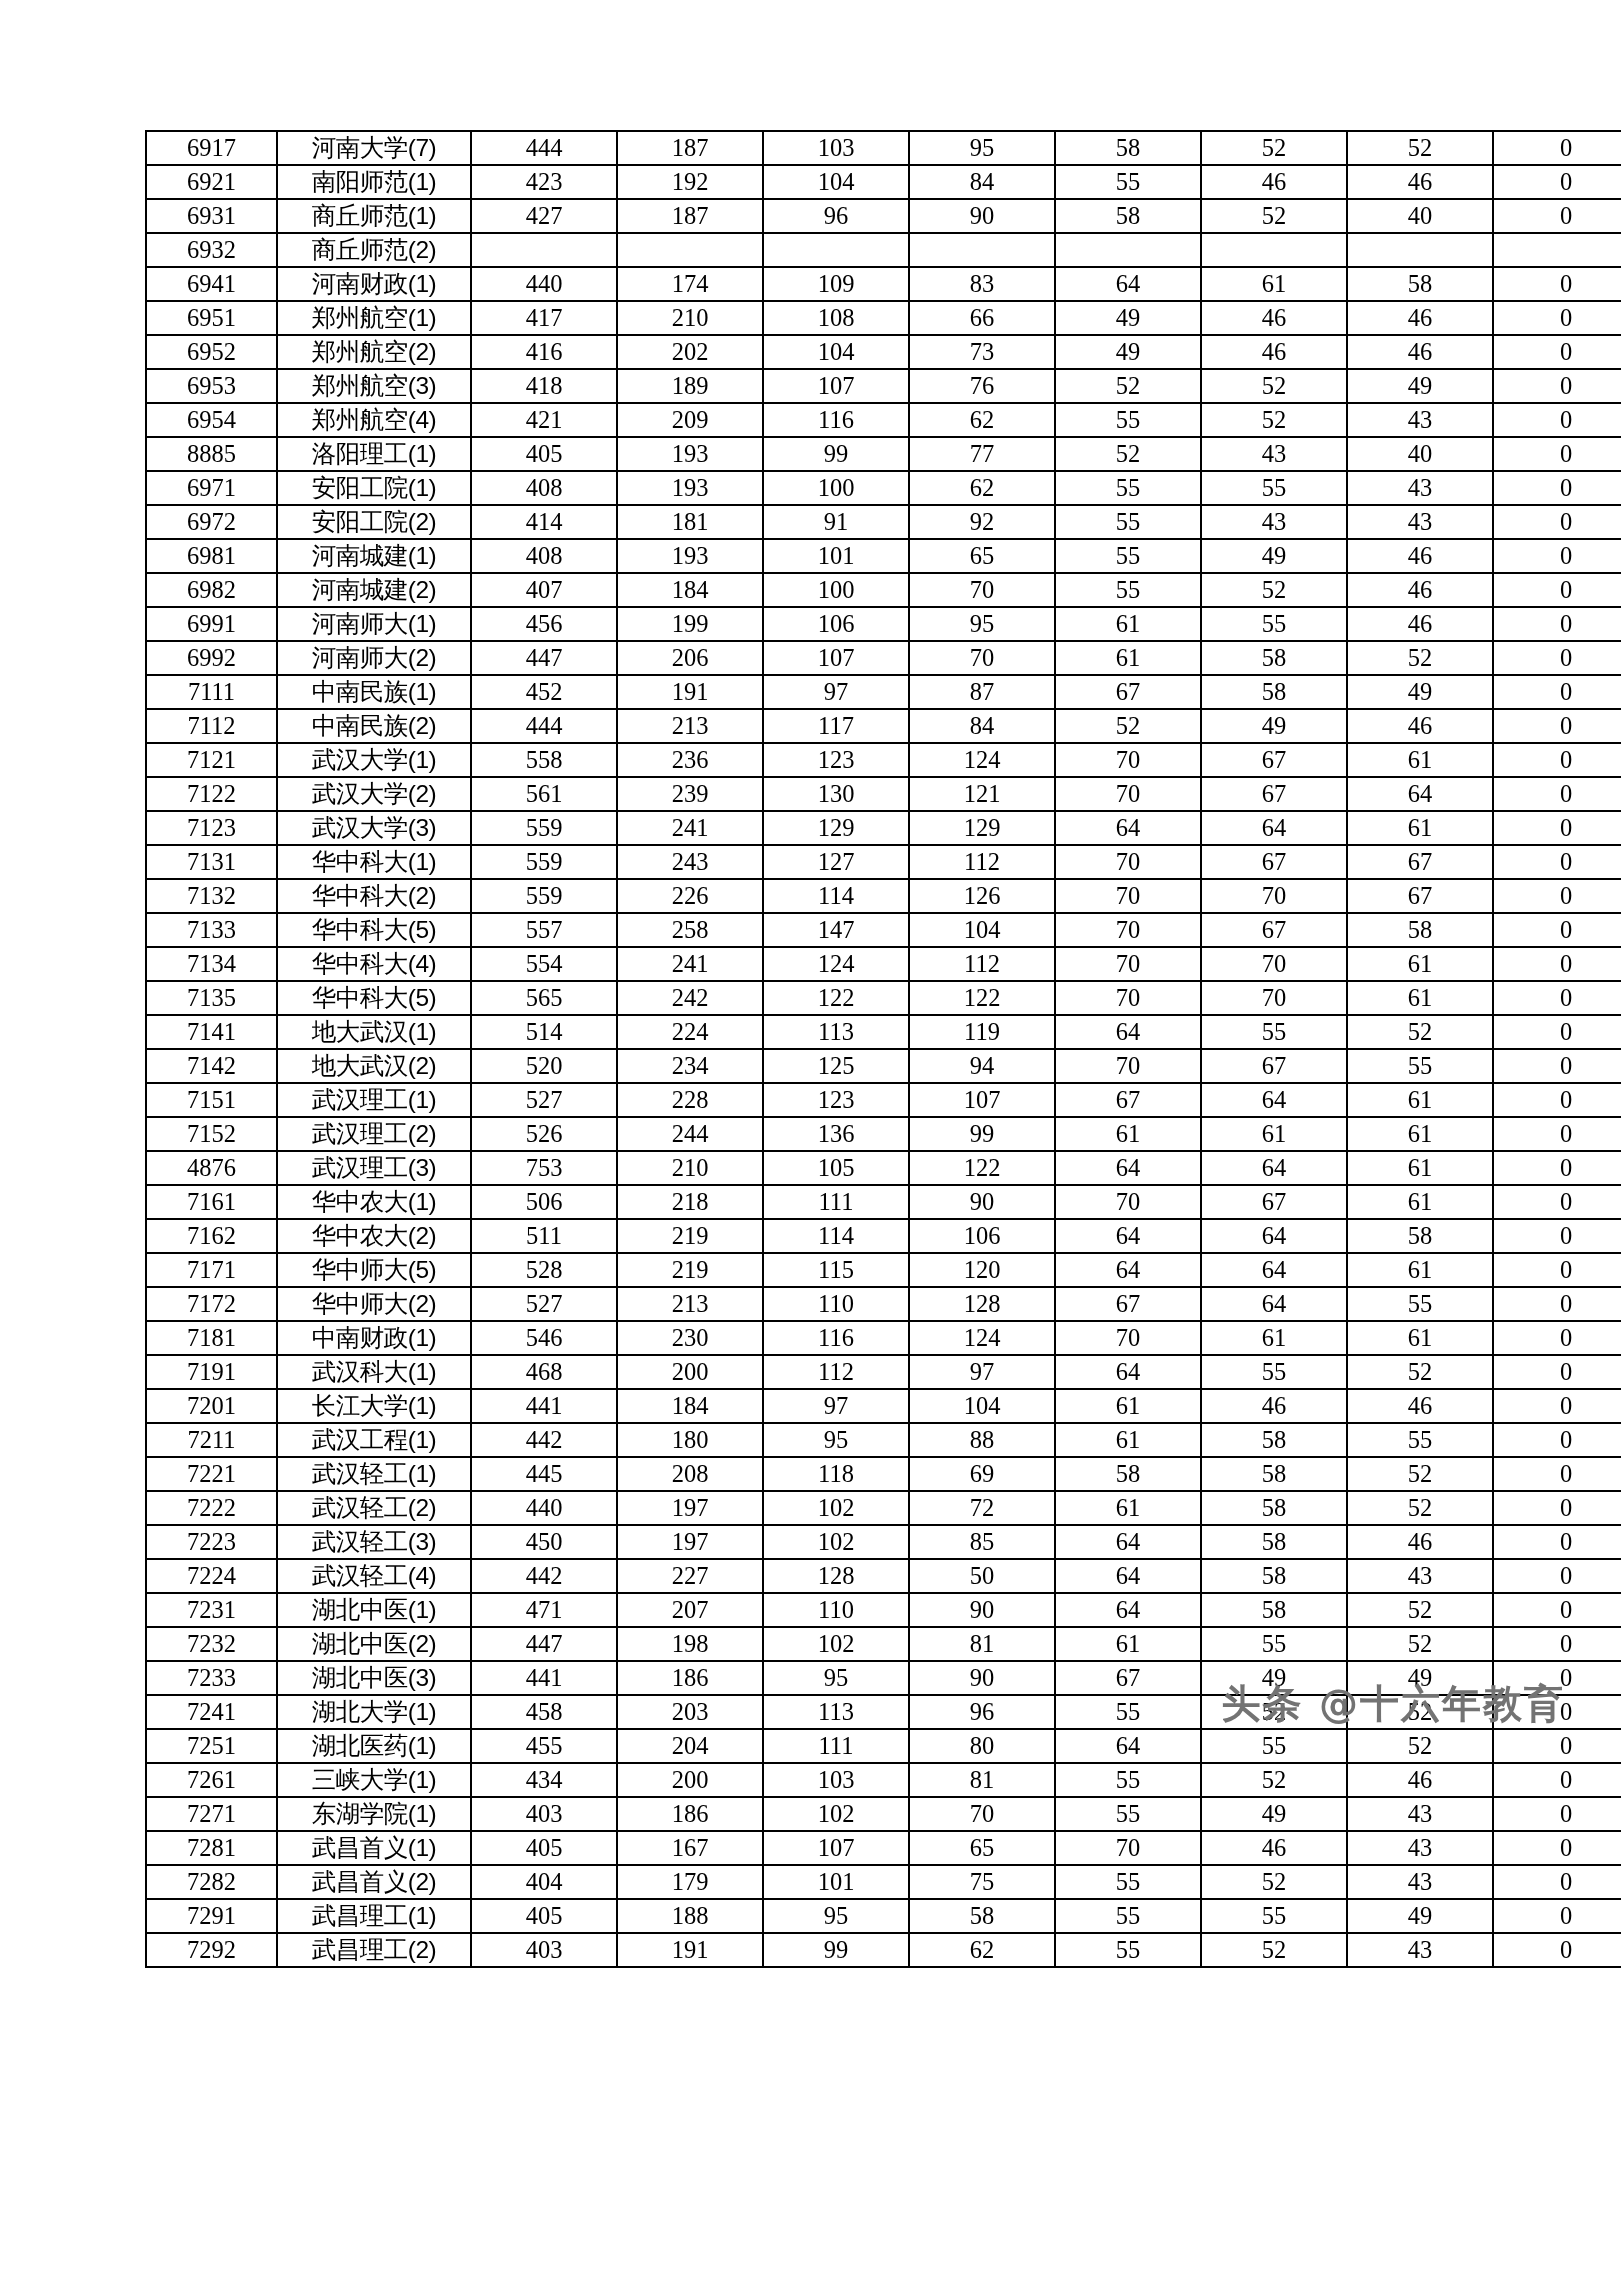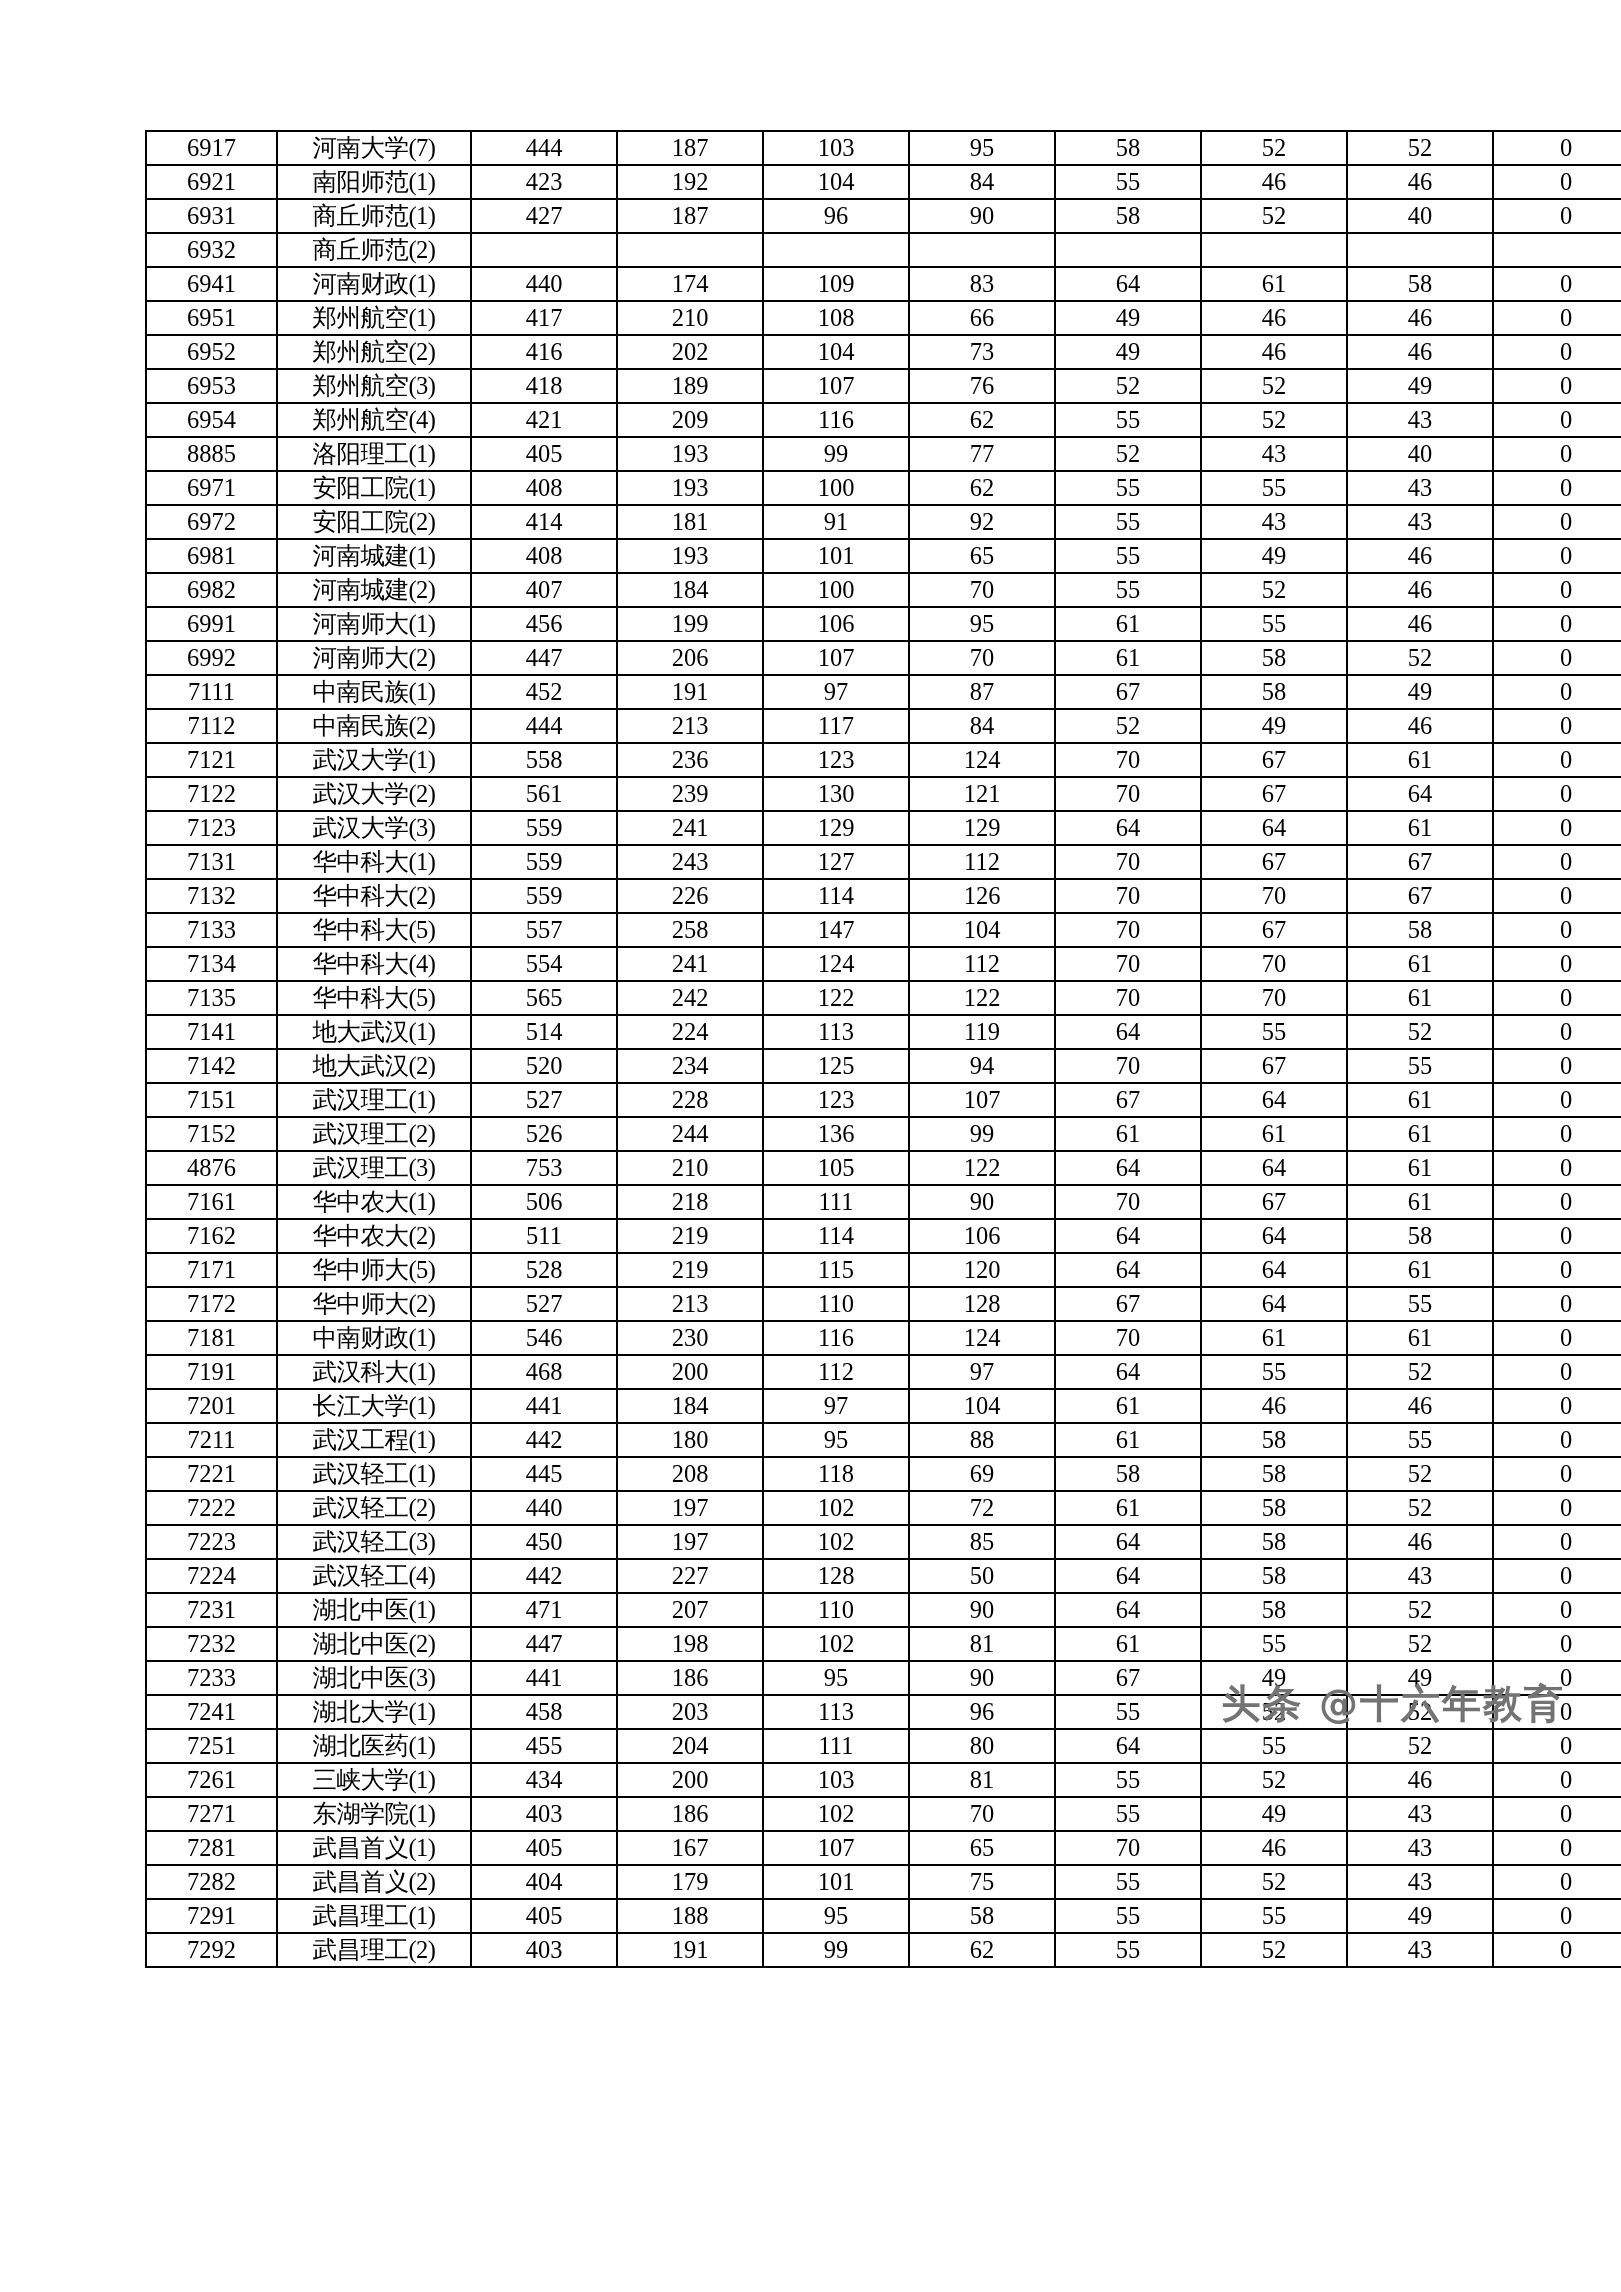--- a/index.html
+++ b/index.html
@@ -44,21 +44,21 @@
     height: 32px;
     line-height: 32px;
     font-size: 24.5px;
     padding: 0;
     color: #000000;
     white-space: nowrap;
     overflow: hidden;
   }
 
   td.c-code   { width: 129px; }
-  td.c-name   { width: 192px; font-family: Liberation Serif, serif; font-size: 23.5px; letter-spacing: -0.5px; }
+  td.c-name   { width: 192px; font-family: Liberation Sans, sans-serif; font-size: 23.5px; letter-spacing: -0.5px; }
   td.c-num    { width: 144px; }
   td.c-last   { width: 144px; }
 
   .watermark {
     position: absolute;
     right: 56px;
     bottom: 37px;
     font-family: "DejaVu Sans", "Liberation Sans", sans-serif;
     font-size: 39px;
     font-weight: bold;

